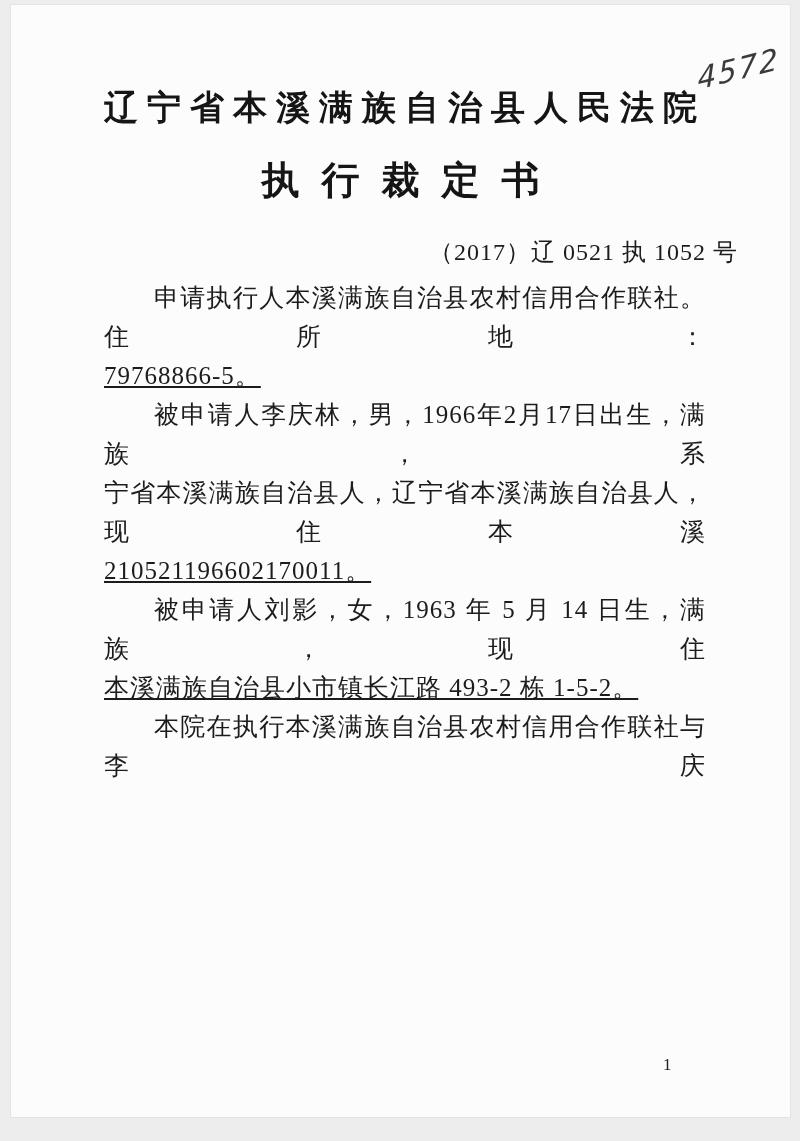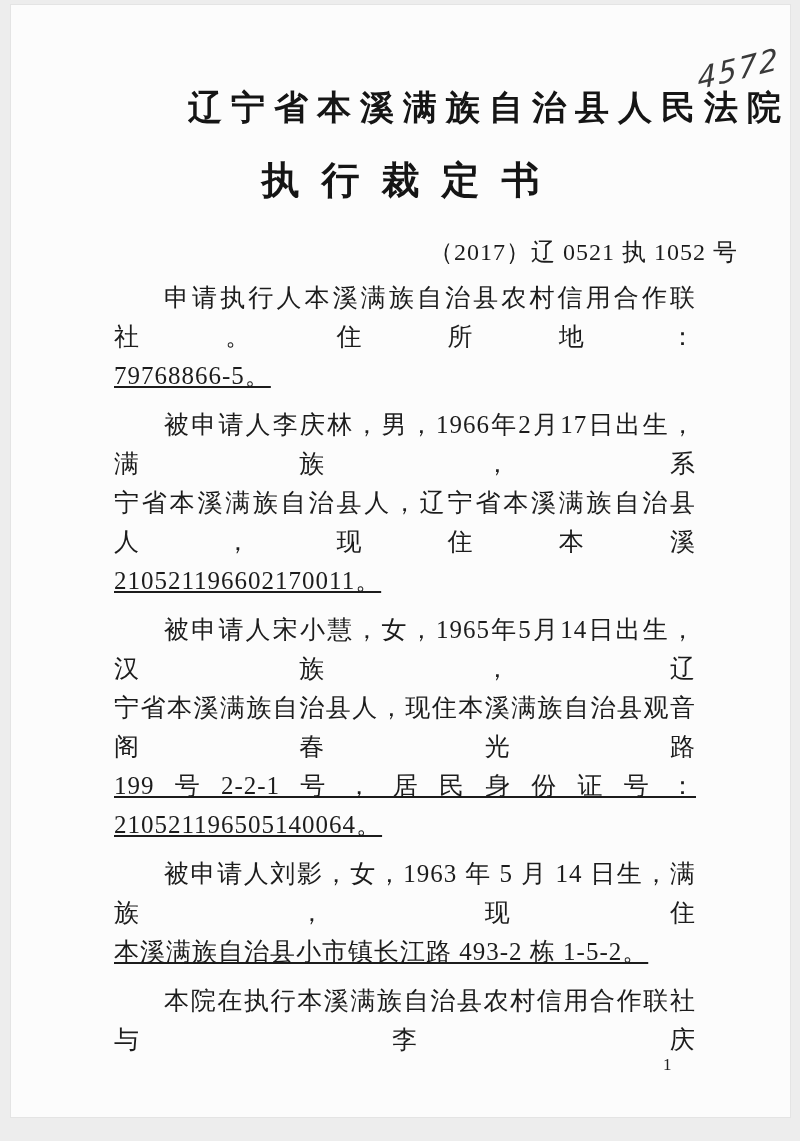--- a/index.html
+++ b/index.html
@@ -20,21 +20,21 @@
     left: 10px;
     top: 4px;
     width: 781px;
     height: 1114px;
     background: #fcfcfc;
     border: 1px solid #e4e4e4;
     box-sizing: border-box;
   }
   .court-name {
     margin-top: 80px;
-    text-align: right;
+    text-align: center;
     font-family: "Liberation Sans", sans-serif;
     font-weight: bold;
     font-size: 34px;
     letter-spacing: 9px;
     text-indent: 9px; 
     color: #151515;
     white-space: nowrap;
   }
   .doc-title {
     margin-top: 24px;
@@ -53,21 +53,21 @@
     font-size: 24px;
     letter-spacing: 1px;
     color: #1c1c1c;
     padding-left: 8px;
   }
   .doc-body {
     margin-left: 93px;
     width: 602px;
   }
   .para {
-    margin: 10px;
+    margin: 0;
   }
   .line {
     font-size: 25px;
     line-height: 39px;
     letter-spacing: 1px;
     text-align: justify;
     text-align-last: justify;
     white-space: normal;
     color: #1c1c1c;
   }
@@ -115,25 +115,20 @@
       <div class="para">
         <div class="line first">申请执行人本溪满族自治县农村信用合作联社。住所地：</div>
         <div class="line last">79768866-5。</div>
       </div>
       <div class="para">
         <div class="line first">被申请人李庆林，男，1966年2月17日出生，满族，系</div>
         <div class="line">宁省本溪满族自治县人，辽宁省本溪满族自治县人，现住本溪</div>
         <div class="line last">210521196602170011。</div>
       </div>
       <div class="para">
-        <div class="line first">被申请人宋小慧，女，1965年5月14日出生，汉族，辽</div>
-        <div class="line">宁省本溪满族自治县人，现住本溪满族自治县观音阁春光路</div>
-        <div class="line last">199号2-2-1号，居民身份证号：210521196505140064。</div>
-      </div>
-      <div class="para">
         <div class="line first">被申请人刘影，女，1963 年 5 月 14 日生，满族，现住</div>
         <div class="line last">本溪满族自治县小市镇长江路 493-2 栋 1-5-2。</div>
       </div>
       <div class="para">
         <div class="line first">本院在执行本溪满族自治县农村信用合作联社与李庆</div>
       </div>
     </div>
 
   <div class="page-number">1</div>
 

